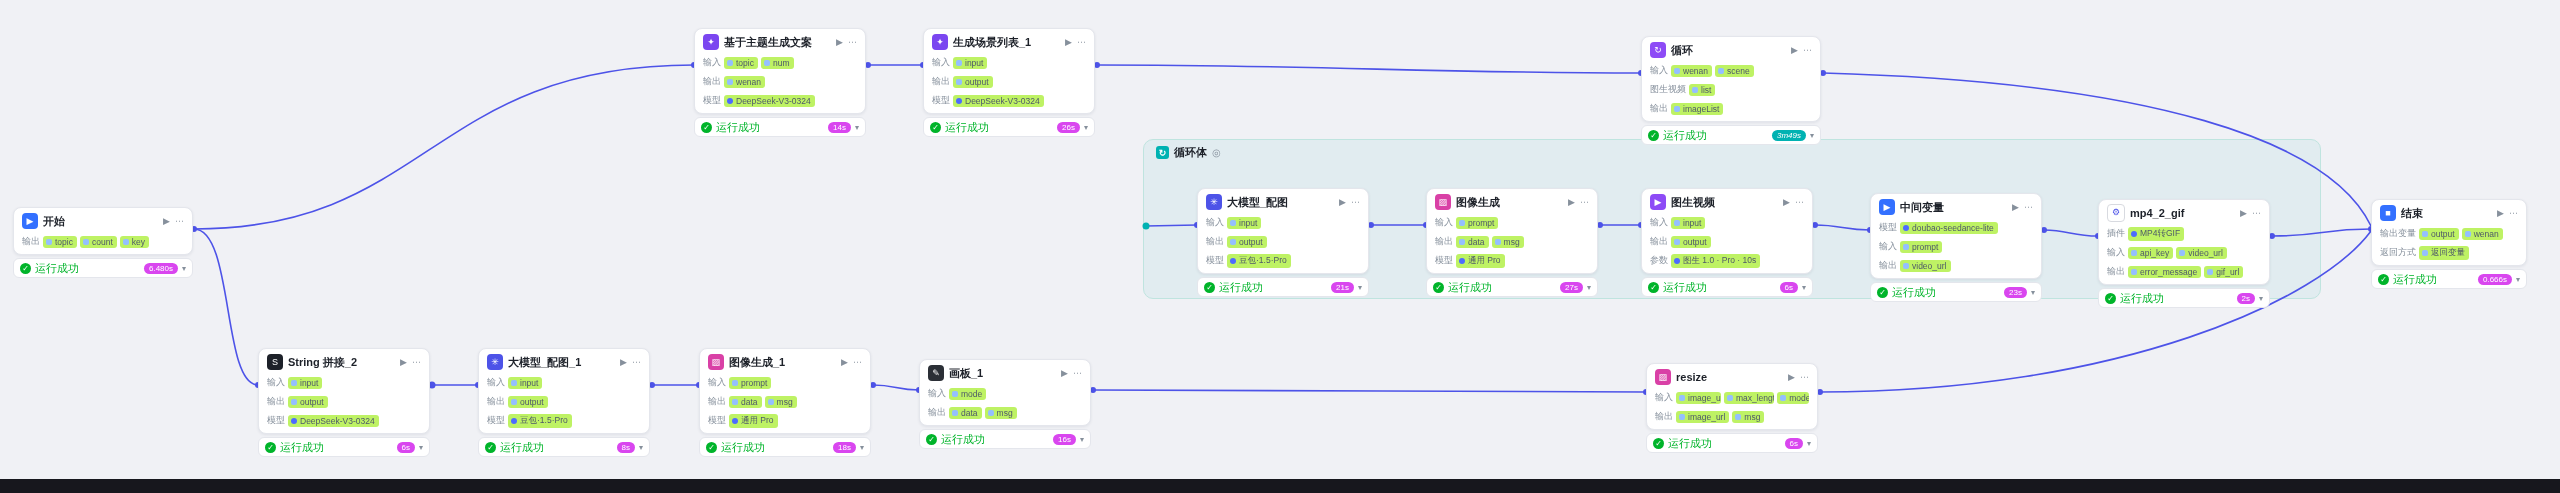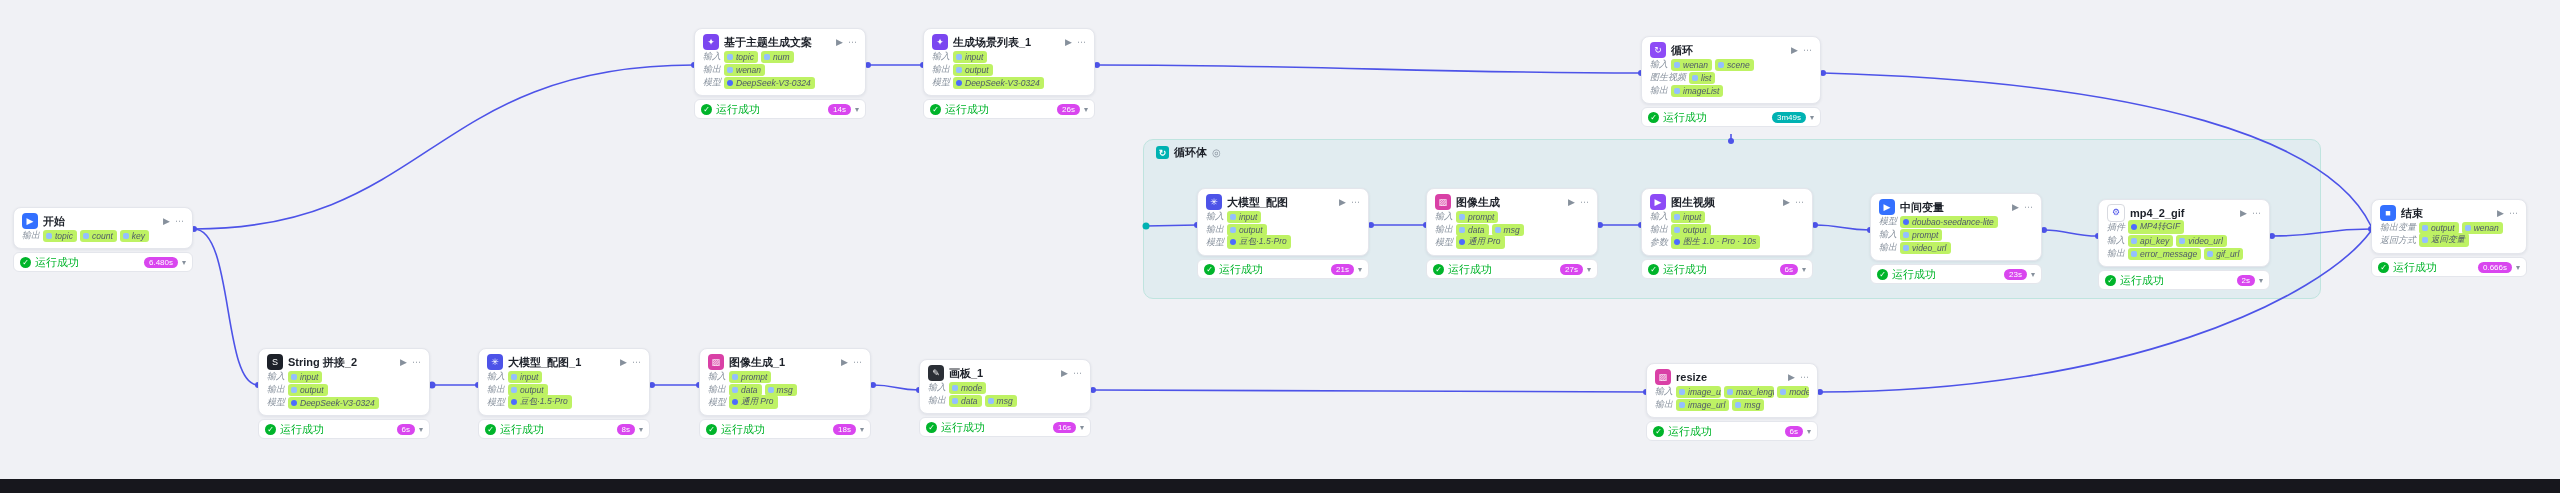--- a/index.html
+++ b/index.html
@@ -22,34 +22,34 @@
   .card{background:#fff;border:1px solid #e4e6ec;border-radius:8px;
     box-shadow:0 1px 3px rgba(30,35,60,.08);padding:5px 8px 6px;}
   .hd{display:flex;align-items:center;gap:5px;height:16px;}
   .ic{width:16px;height:16px;border-radius:4px;color:#fff;font-size:9px;line-height:16px;
     text-align:center;flex:none;}
   .c-blue{background:#3370ff;} .c-purple{background:#7b46f0;} .c-indigo{background:#4d53e8;}
   .c-pink{background:#d940a6;} .c-black{background:#1d2129;} .c-violet{background:#8d4bf6;}
   .c-dark{background:#2b2f36;} .c-plug{background:#fff;border:1px solid #d8dae0;color:#4d53e8;line-height:14px;}
   .ttl{font-size:11px;font-weight:bold;color:#1d2129;white-space:nowrap;overflow:hidden;flex:1;}
   .hact{color:#86909c;font-size:9px;display:flex;gap:5px;flex:none;}
-  .row{display:flex;align-items:flex-end;gap:3px;margin-top:0;height:13px;font-style:italic;}
+  .row{display:flex;align-items:center;gap:3px;margin-top:6px;height:13px;}
   .lbl{font-size:9px;color:#86909c;flex:none;}
   .chip{font-size:8.5px;color:#4e5969;background:#bef264;border-radius:3px;
     padding:1px 4px 1px 3px;display:inline-flex;align-items:center;gap:3px;
     white-space:nowrap;overflow:hidden;max-width:130px;}
   .chip::before{content:"";width:6px;height:6px;border-radius:2px;background:#94bfff;flex:none;}
   .chip.model::before{border-radius:50%;background:#4d6bfe;}
   .foot{margin-top:3px;background:#fff;border:1px solid #e4e6ec;border-radius:6px;height:18px;
     display:flex;align-items:center;gap:4px;padding:0 6px;}
   .ck{width:11px;height:11px;border-radius:50%;background:#00b42a;color:#fff;font-size:8px;
     line-height:11px;text-align:center;flex:none;}
   .st{font-size:11px;color:#00b42a;flex:1;white-space:nowrap;}
   .tm{font-size:8px;color:#fff;background:#d946ef;border-radius:7px;padding:1px 5px;flex:none;}
-  .tm.teal{background:#00b2b2;}
+  .tm.teal{background:#00b2b2;font-style:italic;}
   .cv{color:#86909c;font-size:8px;flex:none;}
   .bottombar{position:absolute;left:0;right:0;bottom:0;height:14px;background:#17171d;z-index:5;}
 </style>
 </head>
 <body>
 
 <div class="loopbody">
   <div class="loopcap">
     <span class="lc-ic">↻</span>
     <span>循环体</span>

